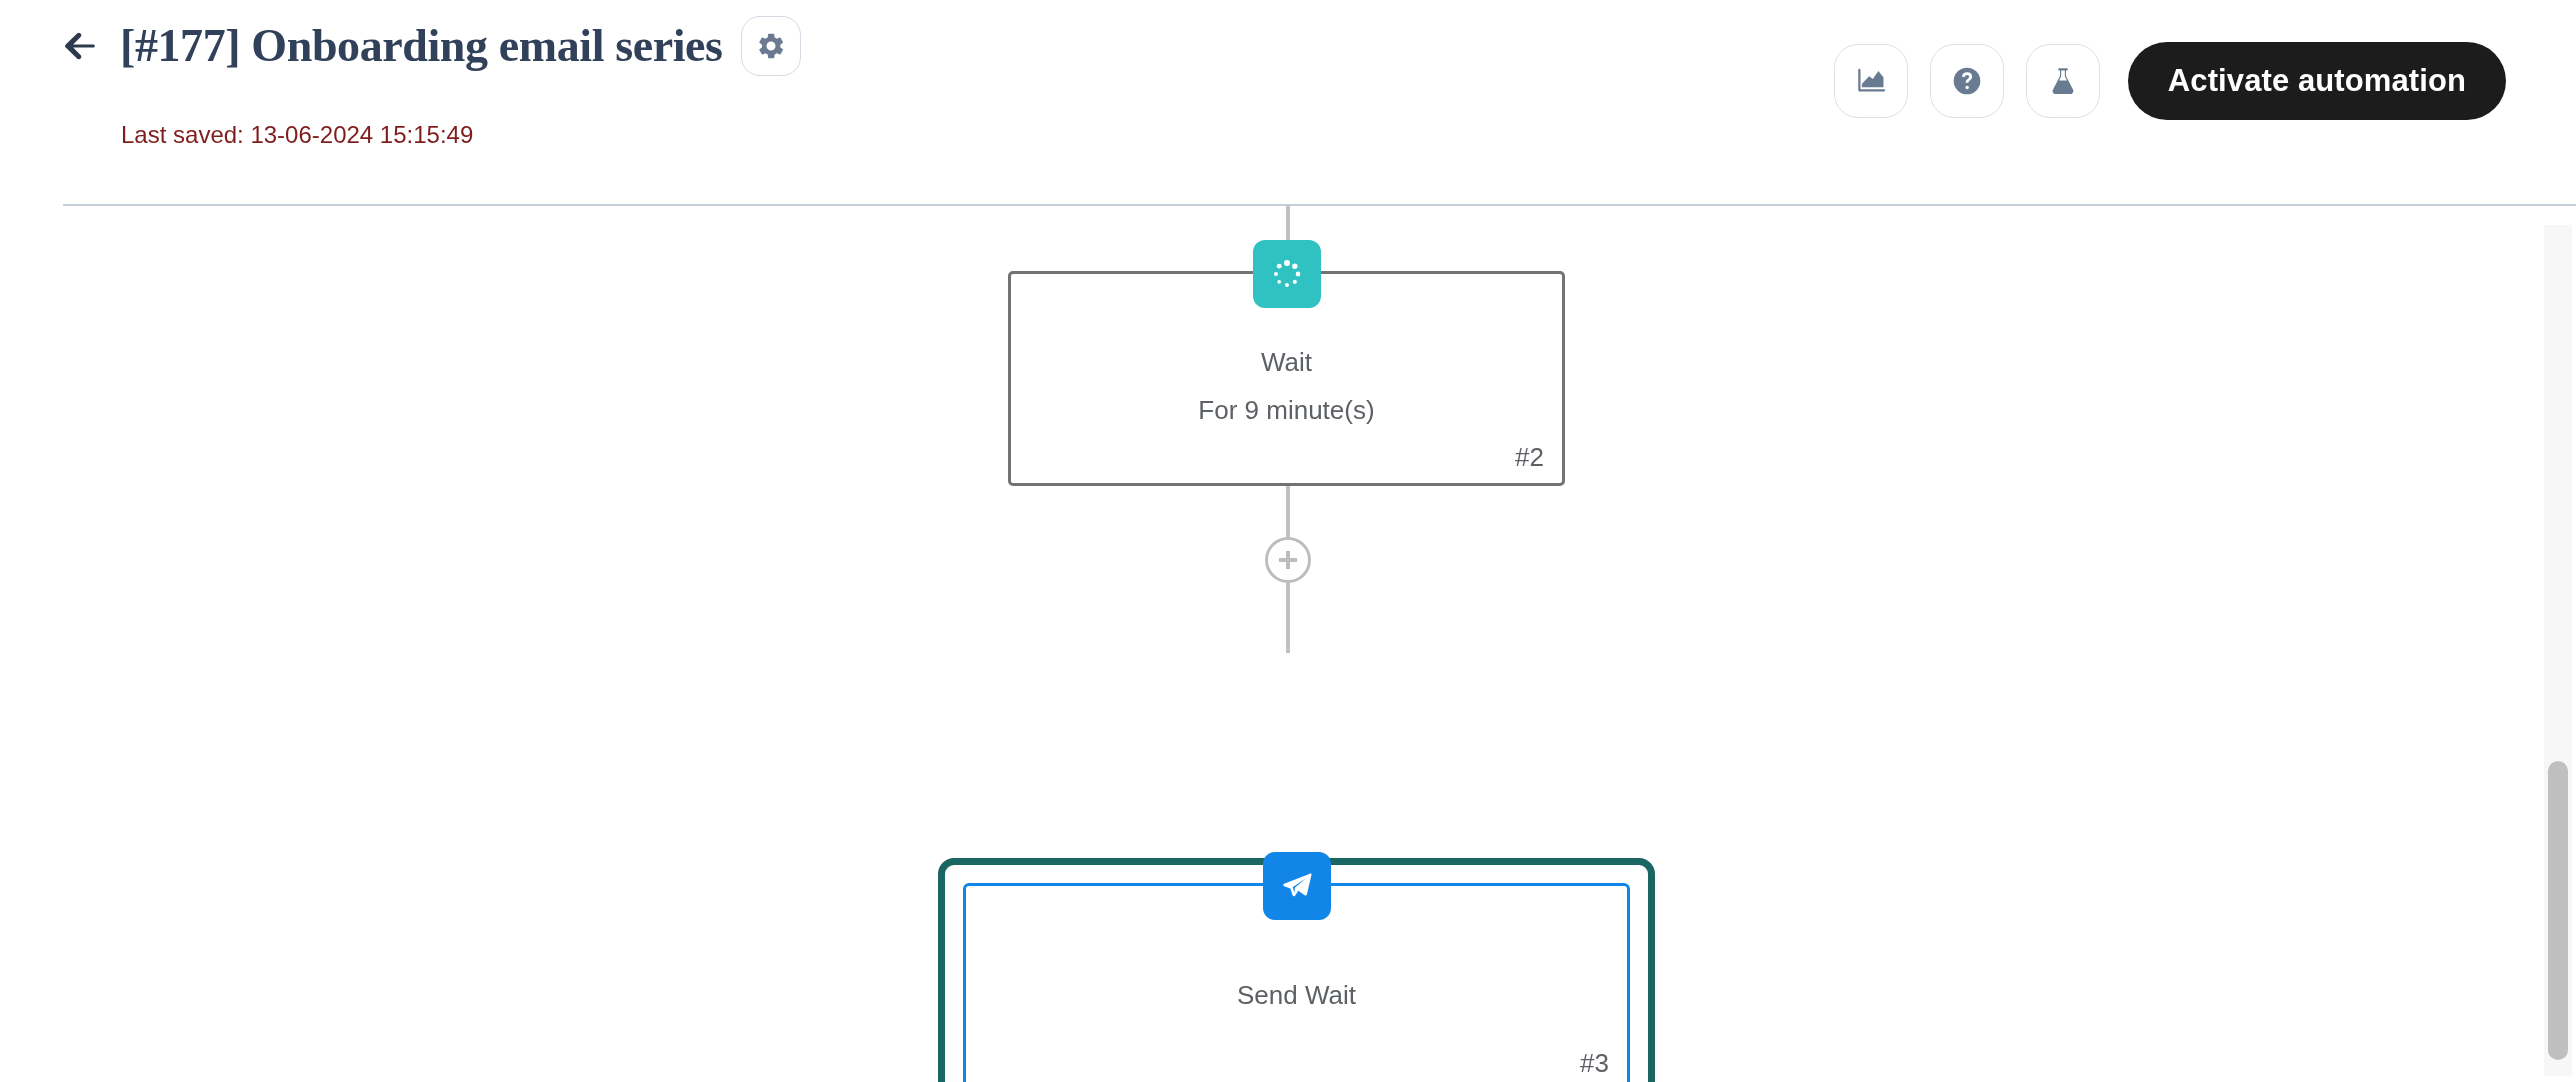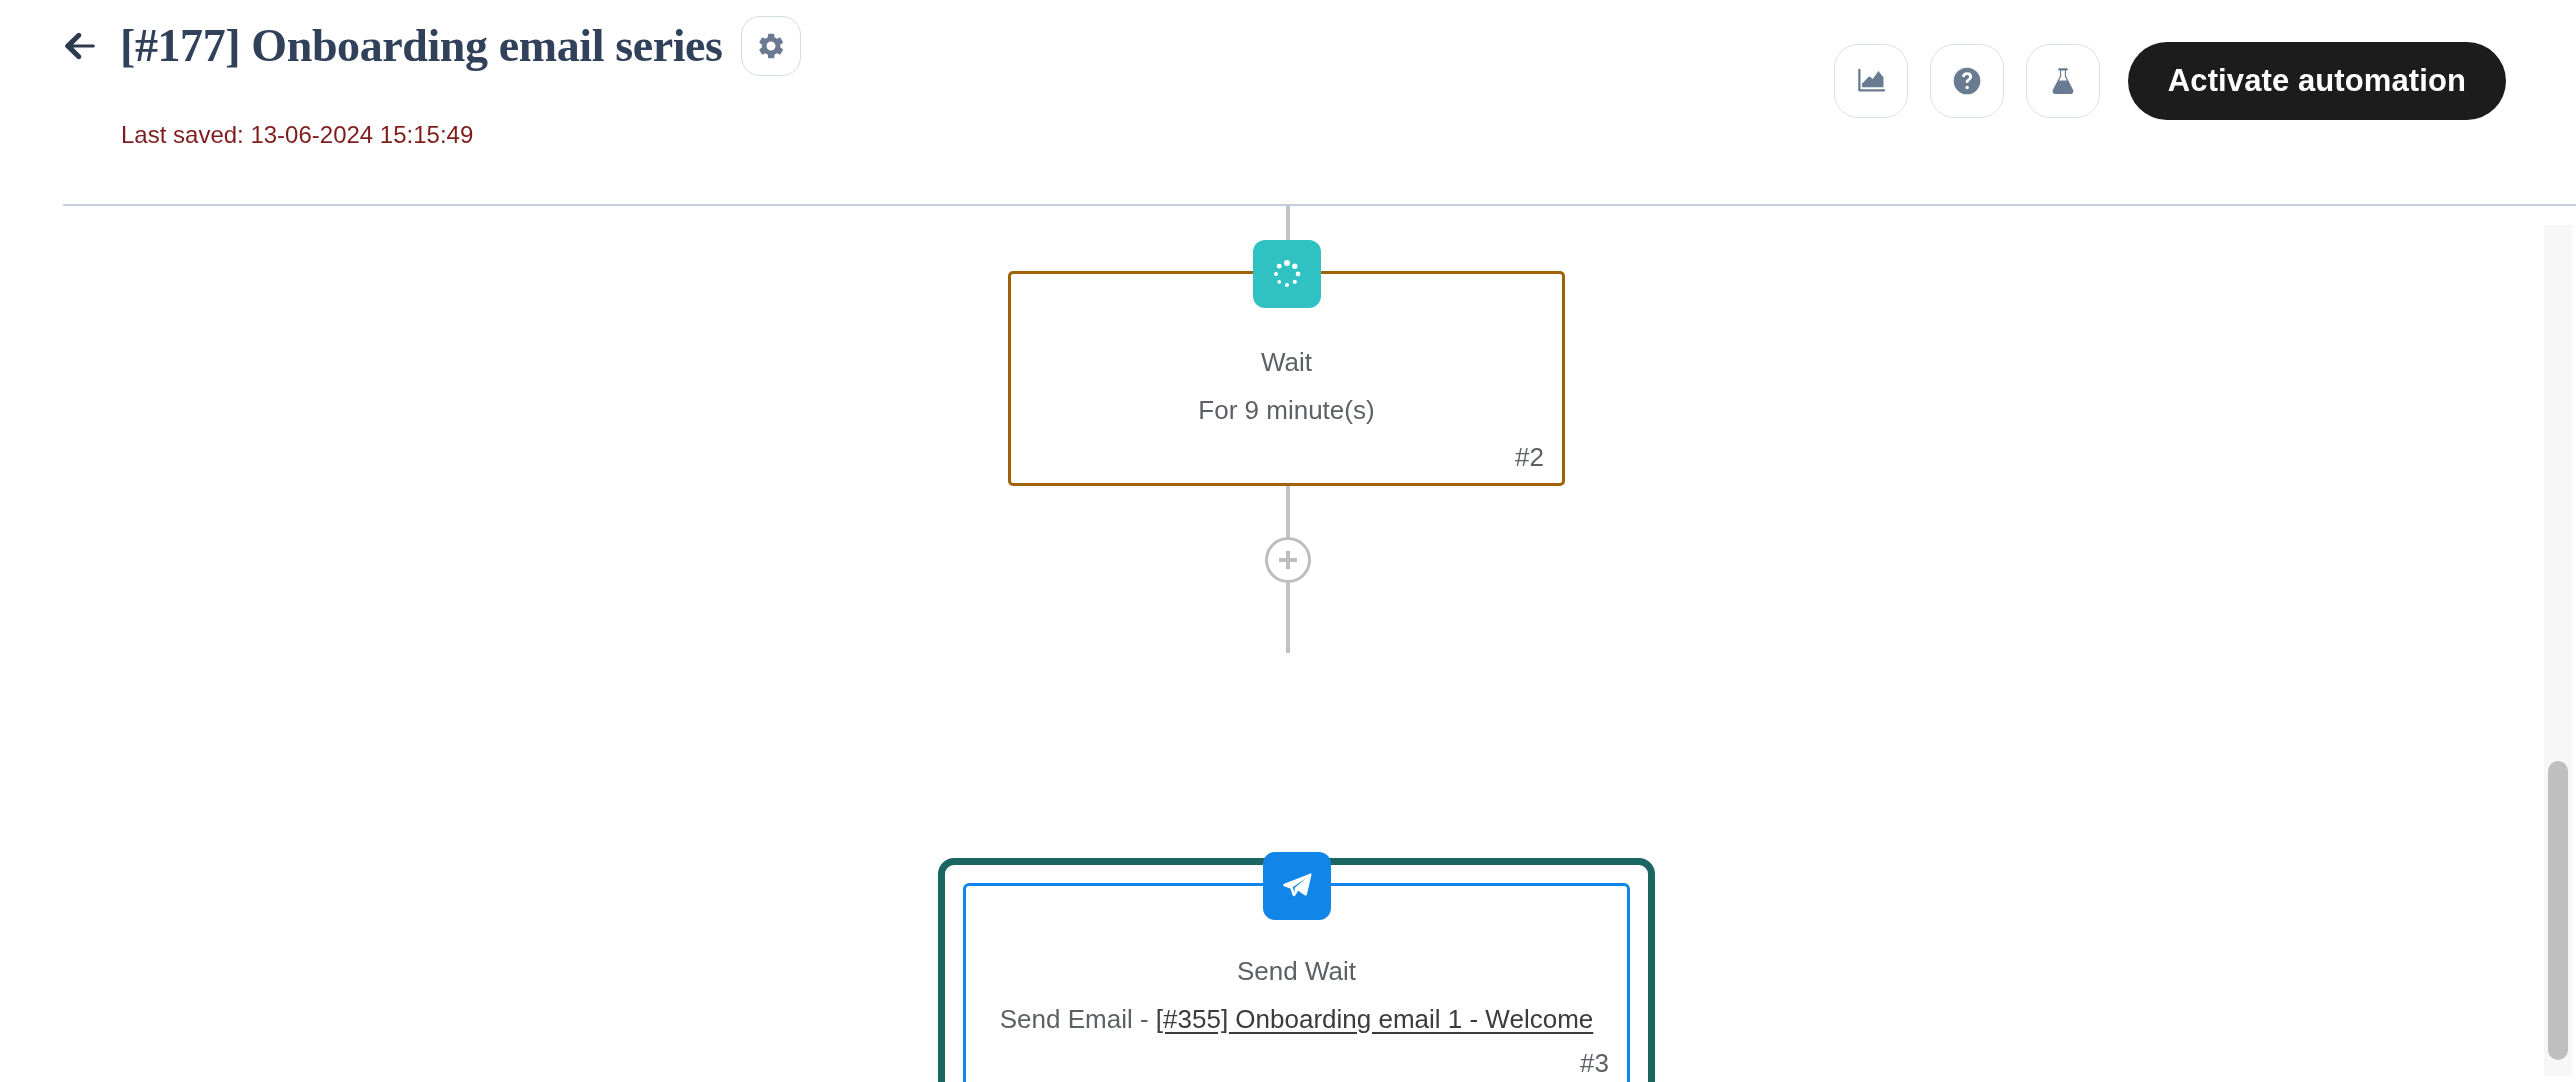--- a/index.html
+++ b/index.html
@@ -176,21 +176,21 @@
     position: absolute;
   }
   .node-box {
     position: relative;
     box-sizing: border-box;
     background: #ffffff;
   }
   .node-box.wait {
     width: 557px;
     height: 215px;
-    border: 3px solid #a16207;
+    border: 3px solid #737373;
     border-radius: 5px;
   }
   .node-ring {
     box-sizing: border-box;
     border: 7px solid #1b6562;
     border-radius: 16px;
     padding: 18px;
     background: #ffffff;
   }
   .node-box.email {
@@ -374,23 +374,20 @@
     <div class="node" style="left:938px; top:652px;">
       <div class="node-ring">
         <div class="node-box email">
           <div class="node-badge blue">
             <svg width="34" height="34" viewBox="0 0 24 24" aria-hidden="true">
               <path fill="#ffffff" d="M21.6 3.2 2.9 10.4c-.8.3-.8 1.4 0 1.7l4.4 1.6 1.6 4.9c.2.8 1.3.9 1.7.2l2.3-3.5 4.5 3.3c.6.4 1.4.1 1.6-.6l3.2-13.8c.2-.8-.6-1.4-1.3-1zm-3 3.1-8.1 7-.3 3.4-1.2-3.8z"></path>
             </svg>
           </div>
           <div class="node-body">
             <div class="node-title">Send Wait</div>
-            <div class="node-desc">
-              <span>Send Email - </span><span class="node-link">[#355] Onboarding email 1 - Welcome</span>
-            </div>
           </div>
           <div class="node-index">#3</div>
         </div>
       </div>
     </div>
 
   </div>
 
   <div class="scrollbar-track"></div>
   <div class="scrollbar-thumb"></div>

